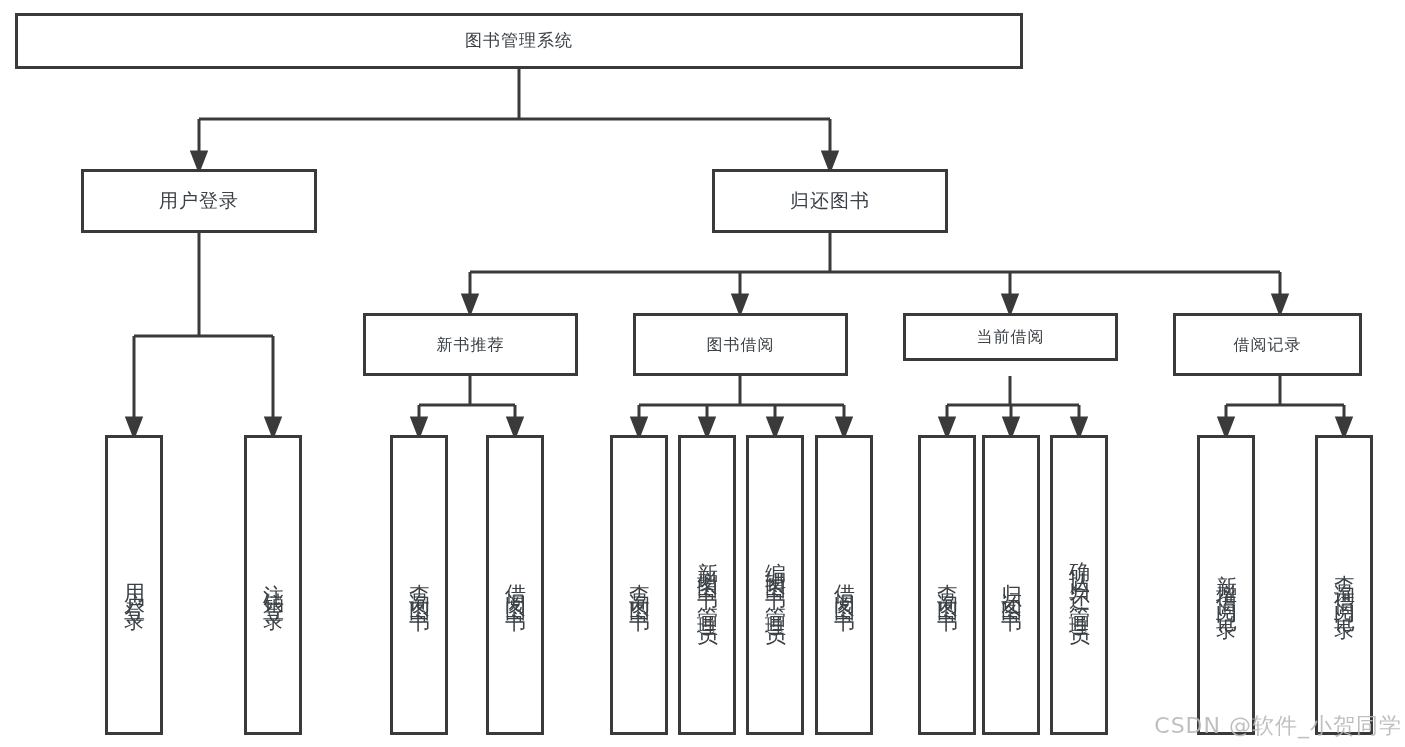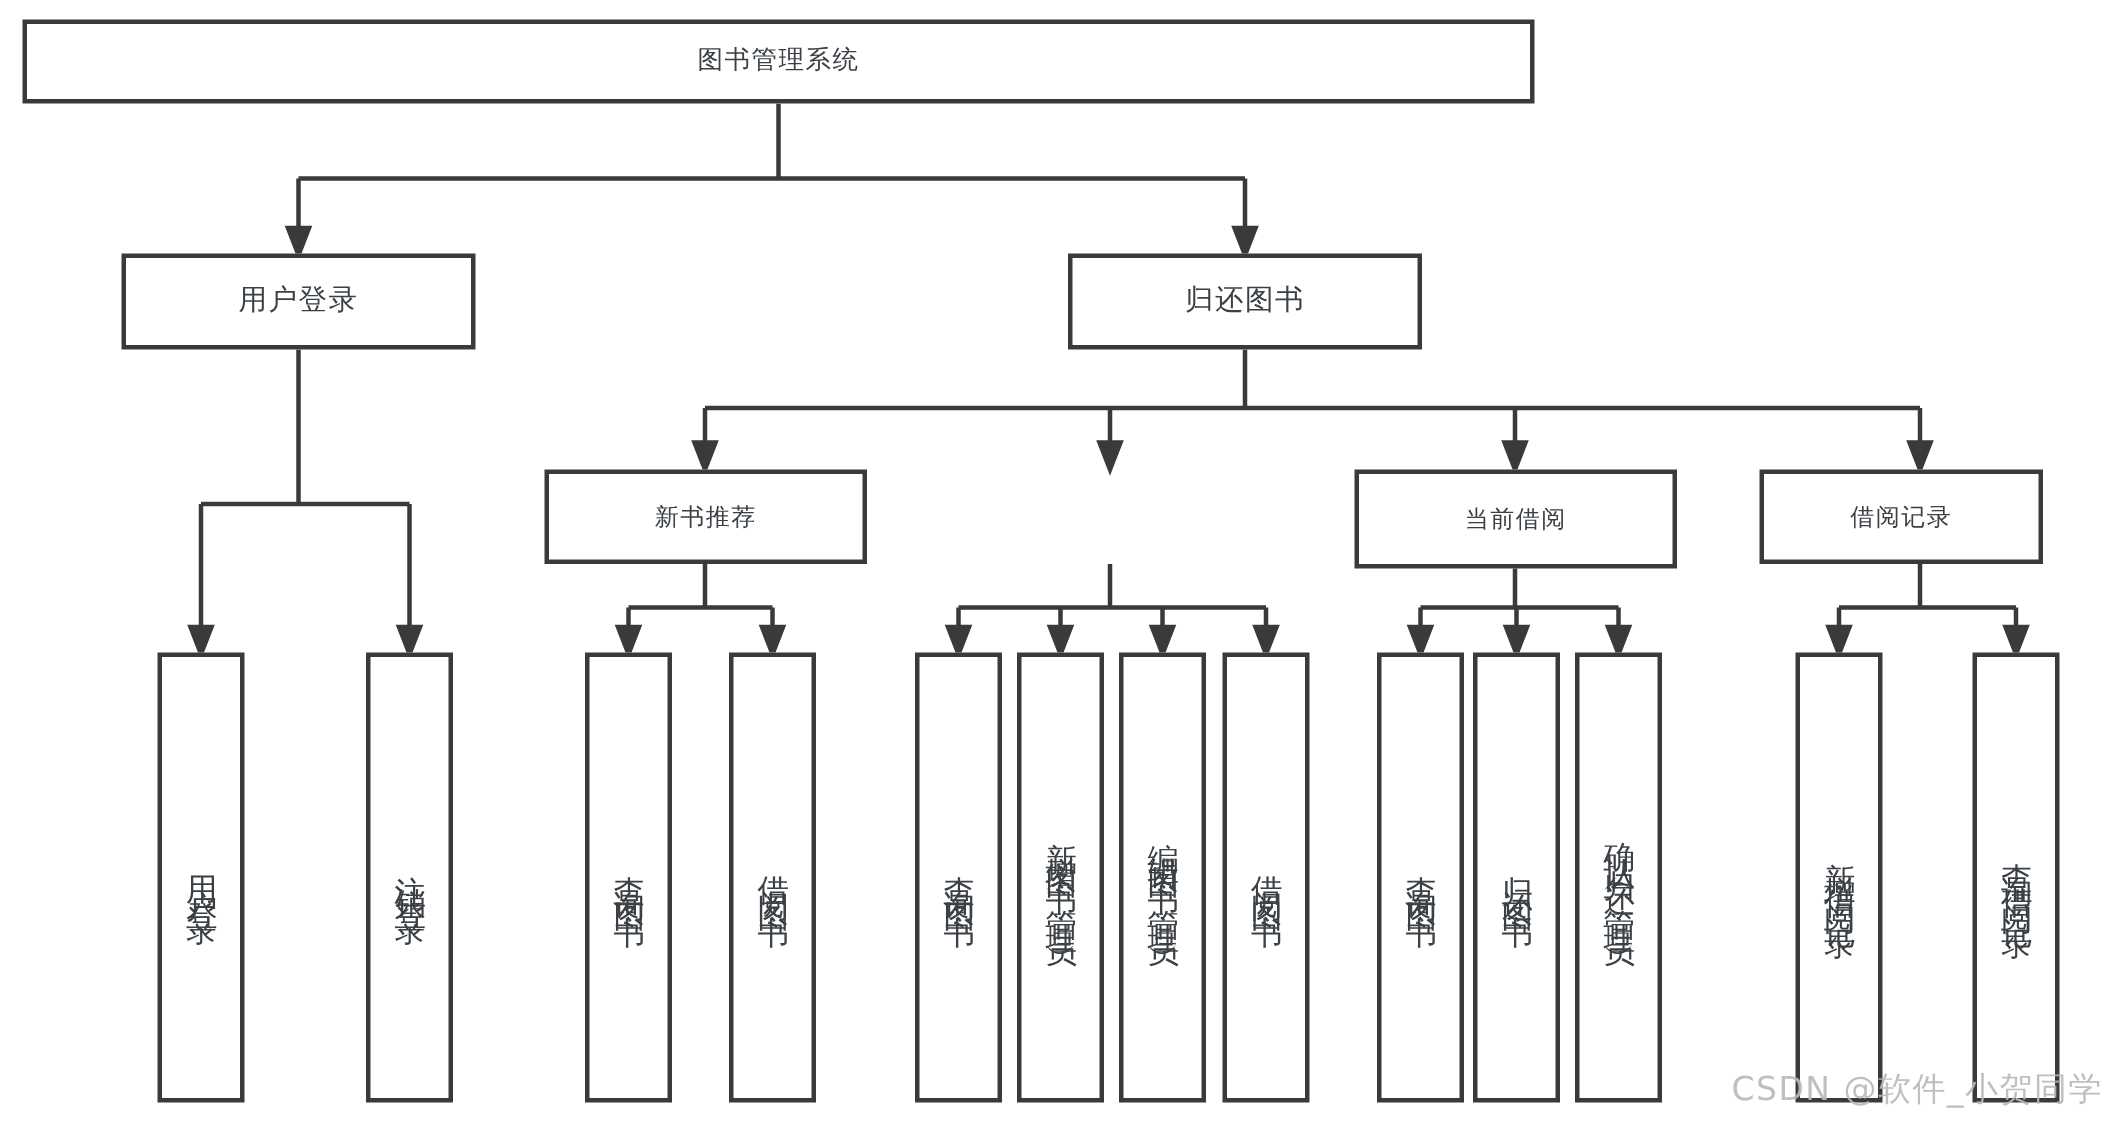--- a/index.html
+++ b/index.html
@@ -111,21 +111,24 @@
   <div class="node lvl1" style="left:81px;top:169px;width:236px;height:64px">
     <span class="lbl">用户登录</span>
   </div>
   <div class="node lvl1" style="left:712px;top:169px;width:236px;height:64px">
     <span class="lbl">归还图书</span>
   </div>
 
   <div class="node lvl2" style="left:363px;top:313px;width:215px;height:63px">
     <span class="lbl">新书推荐</span>
   </div>
-  <div class="node lvl2" style="left:903px;top:313px;width:215px;height:66px">
+  <div class="node lvl2" style="left:633px;top:313px;width:215px;height:63px">
+    <span class="lbl">图书借阅</span>
+  </div>
+  <div class="node lvl2" style="left:903px;top:313px;width:215px;height:48px">
     <span class="lbl">当前借阅</span>
   </div>
   <div class="node lvl2" style="left:1173px;top:313px;width:189px;height:63px">
     <span class="lbl">借阅记录</span>
   </div>
 
   <div class="node leaf" style="left:105px;top:435px;width:58px;height:300px">
     <span class="lbl">用户登录</span>
   </div>
   <div class="node leaf" style="left:244px;top:435px;width:58px;height:300px">

